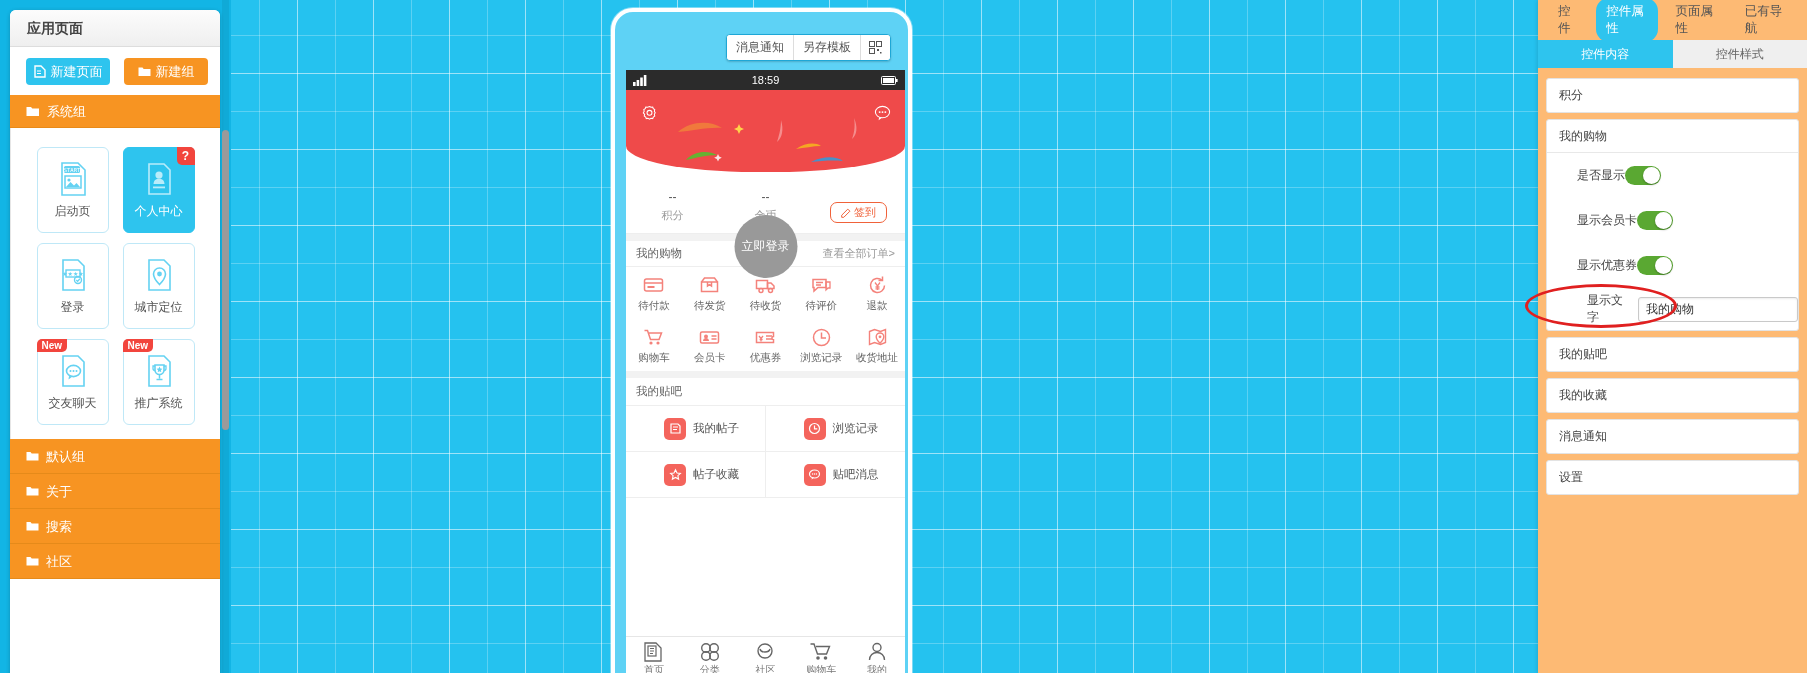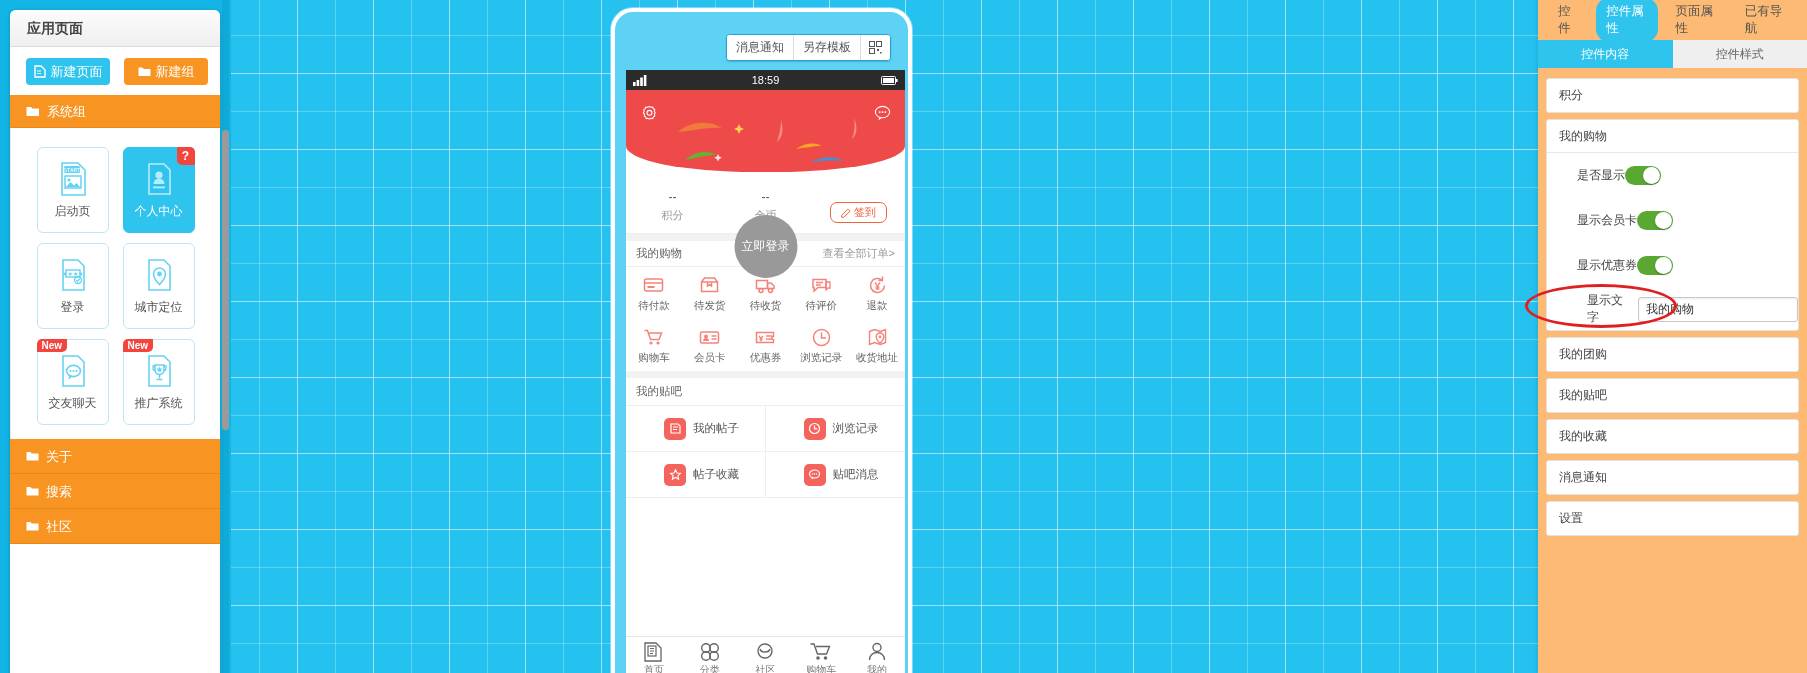--- a/index.html
+++ b/index.html
@@ -309,20 +309,26 @@
         </svg>
         <span class="tlabel">推广系统</span>
       </div>
     </div>
   </div>
 
   <div class="grp-simple">
     <svg width="13" height="10" viewBox="0 0 13 10">
         <path d="M0.5 1h4l1.2 1.5H12.5v7H0.5z" fill="#fff"></path>
       </svg>
+    <span>默认组</span>
+  </div>
+  <div class="grp-simple">
+    <svg width="13" height="10" viewBox="0 0 13 10">
+        <path d="M0.5 1h4l1.2 1.5H12.5v7H0.5z" fill="#fff"></path>
+      </svg>
     <span>关于</span>
   </div>
   <div class="grp-simple">
     <svg width="13" height="10" viewBox="0 0 13 10">
         <path d="M0.5 1h4l1.2 1.5H12.5v7H0.5z" fill="#fff"></path>
       </svg>
     <span>搜索</span>
   </div>
   <div class="grp-simple">
     <svg width="13" height="10" viewBox="0 0 13 10">
@@ -644,23 +650,20 @@
           </span>
       </div>
 
       <div class="rp-input-row">
         <span class="rl">显示文字</span>
         <input class="rp-input" value="我的购物" style="">
       </div>
     </div>
 
     <div class="rp-card">
-      <div class="rp-card-head">我的团购</div>
-    </div>
-    <div class="rp-card">
       <div class="rp-card-head">我的贴吧</div>
     </div>
     <div class="rp-card">
       <div class="rp-card-head">我的收藏</div>
     </div>
     <div class="rp-card">
       <div class="rp-card-head">消息通知</div>
     </div>
     <div class="rp-card">
       <div class="rp-card-head">设置</div>

